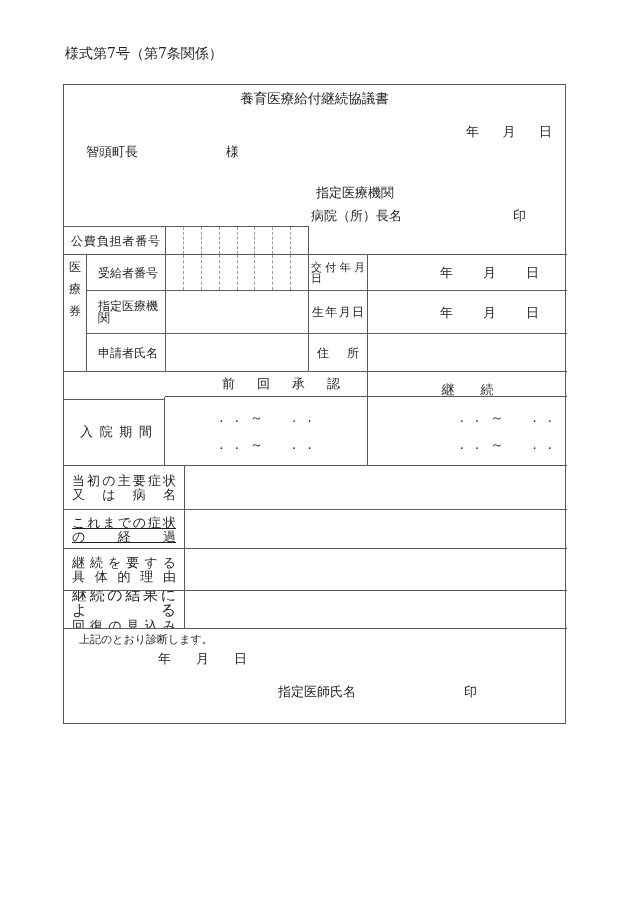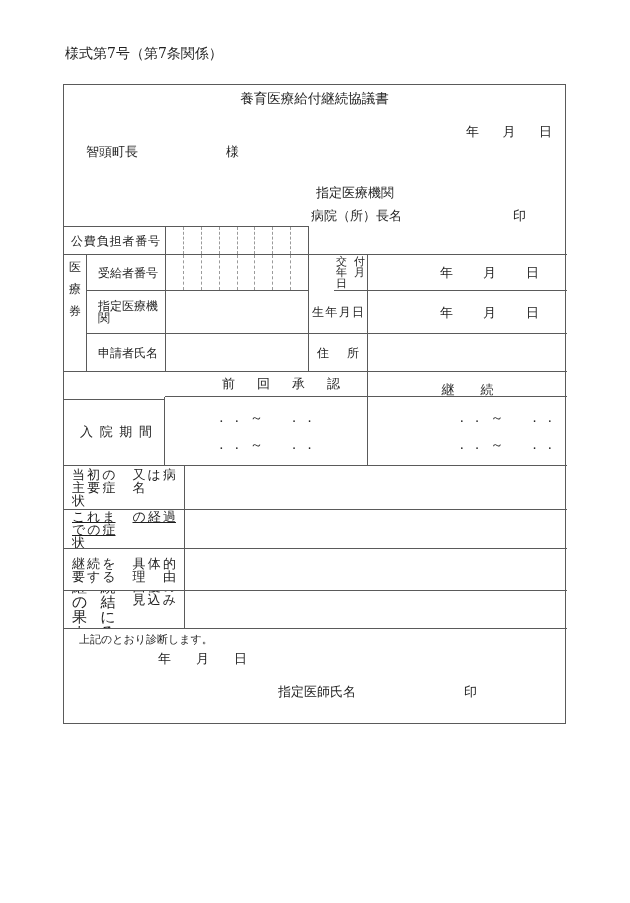--- a/index.html
+++ b/index.html
@@ -40,23 +40,23 @@
   .kohi *{box-sizing:border-box;}
   .kohi-label{width:102px;border-right:1px solid #5a5a5a;display:flex;align-items:center;}
   .digits{flex:1;display:flex;}
   .digits .d{flex:1;}
   .digits .d + .d{border-left:1px dashed #9a9a9a;}
   .vert{
     flex-direction:column;justify-content:flex-start;
     padding-top:6px;gap:10px;font-size:12px;align-items:center;
   }
   .lab12{font-size:12px;}
-  .lab11{font-size:11px;margin-left:25px;}
+  .lab11{font-size:11px;}
   .period{white-space:pre;letter-spacing:1px;}
-  .twoline{display:flex;flex-direction:row;justify-content:space-between;gap:1px;width:100%;}
+  .twoline{display:flex;flex-direction:column;justify-content:space-between;gap:1px;width:100%;}
 </style>
 </head>
 <body>
 
 <div class="abs" style="left:65px;top:46px;font-size:14px;">様式第7号（第7条関係）</div>
 
 <div class="box">
 
   <div class="abs" style="left:0;top:7px;width:100%;text-align:center;font-size:13.5px;">養育医療給付継続協議書</div>
 

